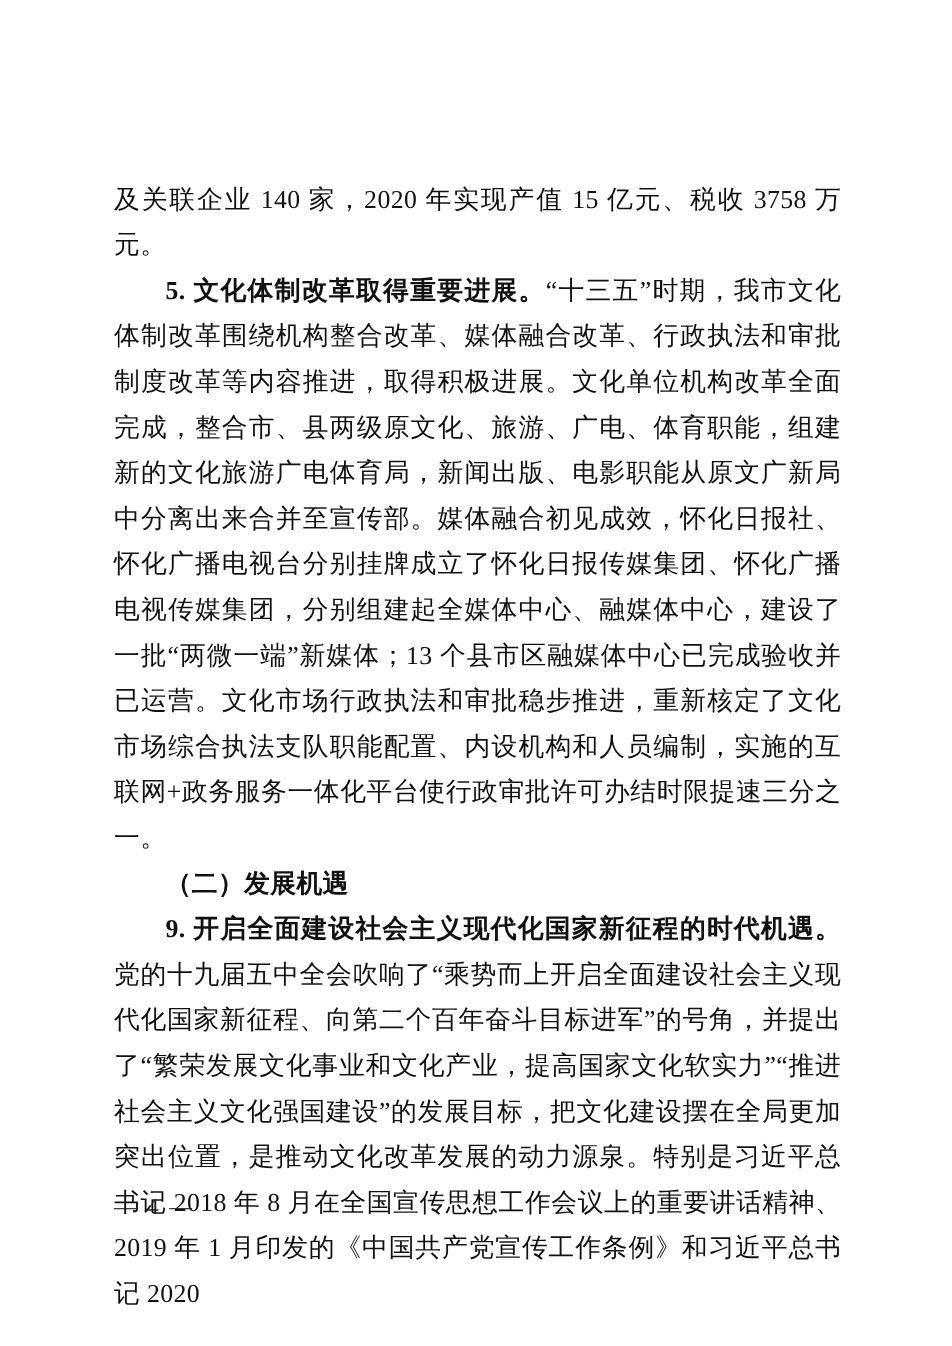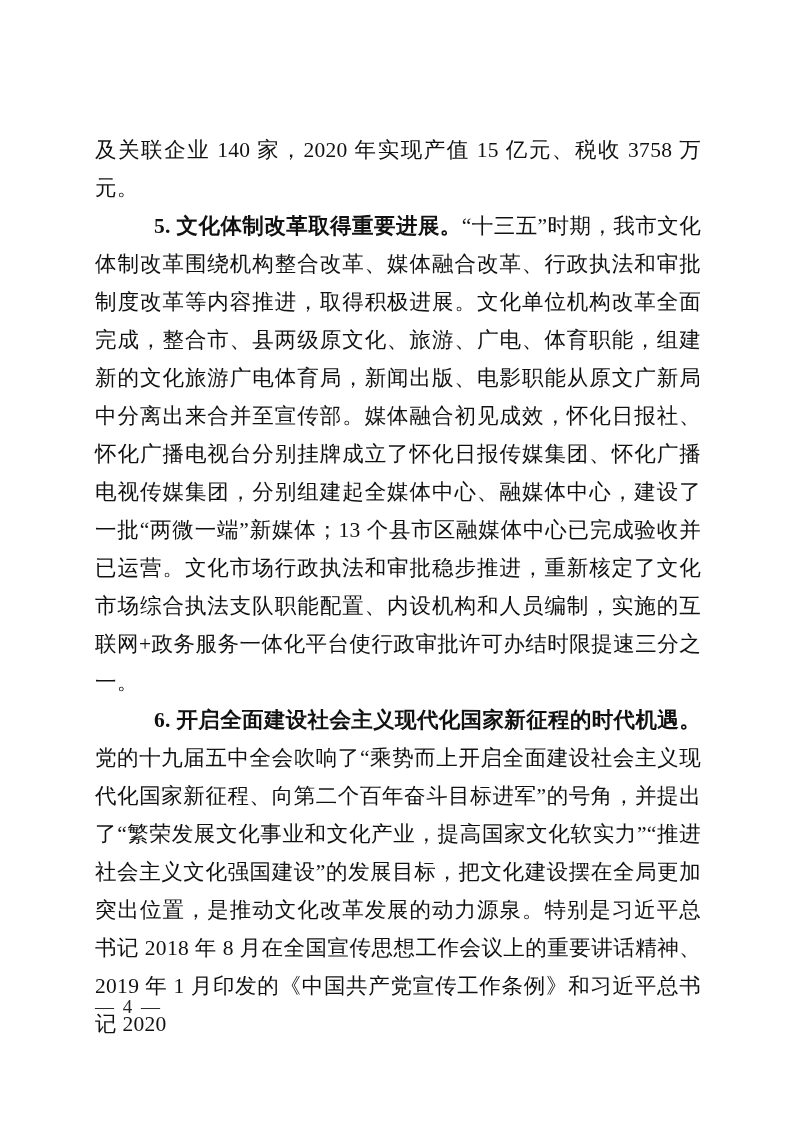--- a/index.html
+++ b/index.html
@@ -12,37 +12,36 @@
     width: 793px;
     height: 1122px;
     background: #ffffff;
     overflow: hidden;
     font-family: "Liberation Serif", "DejaVu Serif", serif;
     color: #111111;
   }
   .content {
     position: absolute;
     left: 95px;
-    top: 131px;
+    top: 147px;
     width: 606px;
   }
   .content p {
     margin: 0;
     font-size: 21.5px;
     line-height: 38px;
     text-align: justify;
     text-justify: inter-character;
     letter-spacing: 0.3px;
   }
   .indent {
     text-indent: 2em;
   }
   .run-bold {
     font-weight: bold;
-    margin-left: 16px;
   }
   .section-heading {
     font-weight: bold;
   }
   .footer {
     position: absolute;
     left: 95px;
     top: 996px;
     font-size: 19px;
     letter-spacing: 2px;
@@ -56,23 +55,26 @@
   <div class="content">
 
     <p>
       <span>及关联企业 140 家，2020 年实现产值 15 亿元、税收 3758 万元。</span>
     </p>
 
     <p class="indent">
       <span class="run-bold">5. 文化体制改革取得重要进展。</span><span>“十三五”时期，我市文化体制改革围绕机构整合改革、媒体融合改革、行政执法和审批制度改革等内容推进，取得积极进展。文化单位机构改革全面完成，整合市、县两级原文化、旅游、广电、体育职能，组建新的文化旅游广电体育局，新闻出版、电影职能从原文广新局中分离出来合并至宣传部。媒体融合初见成效，怀化日报社、怀化广播电视台分别挂牌成立了怀化日报传媒集团、怀化广播电视传媒集团，分别组建起全媒体中心、融媒体中心，建设了一批“两微一端”新媒体；13 个县市区融媒体中心已完成验收并已运营。文化市场行政执法和审批稳步推进，重新核定了文化市场综合执法支队职能配置、内设机构和人员编制，实施的互联网+政务服务一体化平台使行政审批许可办结时限提速三分之一。</span>
     </p>
 
+    <p class="indent section-heading">
+      <span>（二）发展机遇</span>
+    </p>
 
     <p class="indent">
-      <span class="run-bold">6. 开启全面建设社会主义现代化国家新征程的时代机遇。</span><span>党的十九届五中全会吹响了“乘势而上开启全面建设社会主义现代化国家新征程、向第二个百年奋斗目标进军”的号角，并提出了“繁荣发展文化事业和文化产业，提高国家文化软实力”“推进社会主义文化强国建设”的发展目标，把文化建设摆在全局更加突出位置，是推动文化改革发展的动力源泉。特别是习近平总书记 2018 年 8 月在全国宣传思想工作会议上的重要讲话精神、2019 年 1 月印发的《中国共产党宣传工作条例》和习近平总书记 2020</span>
+      <span class="run-bold">9. 开启全面建设社会主义现代化国家新征程的时代机遇。</span><span>党的十九届五中全会吹响了“乘势而上开启全面建设社会主义现代化国家新征程、向第二个百年奋斗目标进军”的号角，并提出了“繁荣发展文化事业和文化产业，提高国家文化软实力”“推进社会主义文化强国建设”的发展目标，把文化建设摆在全局更加突出位置，是推动文化改革发展的动力源泉。特别是习近平总书记 2018 年 8 月在全国宣传思想工作会议上的重要讲话精神、2019 年 1 月印发的《中国共产党宣传工作条例》和习近平总书记 2020</span>
     </p>
 
   </div>
 
   <div class="footer">
     <span>— 4 —</span>
   </div>
 </div>
 
 </body></html>

